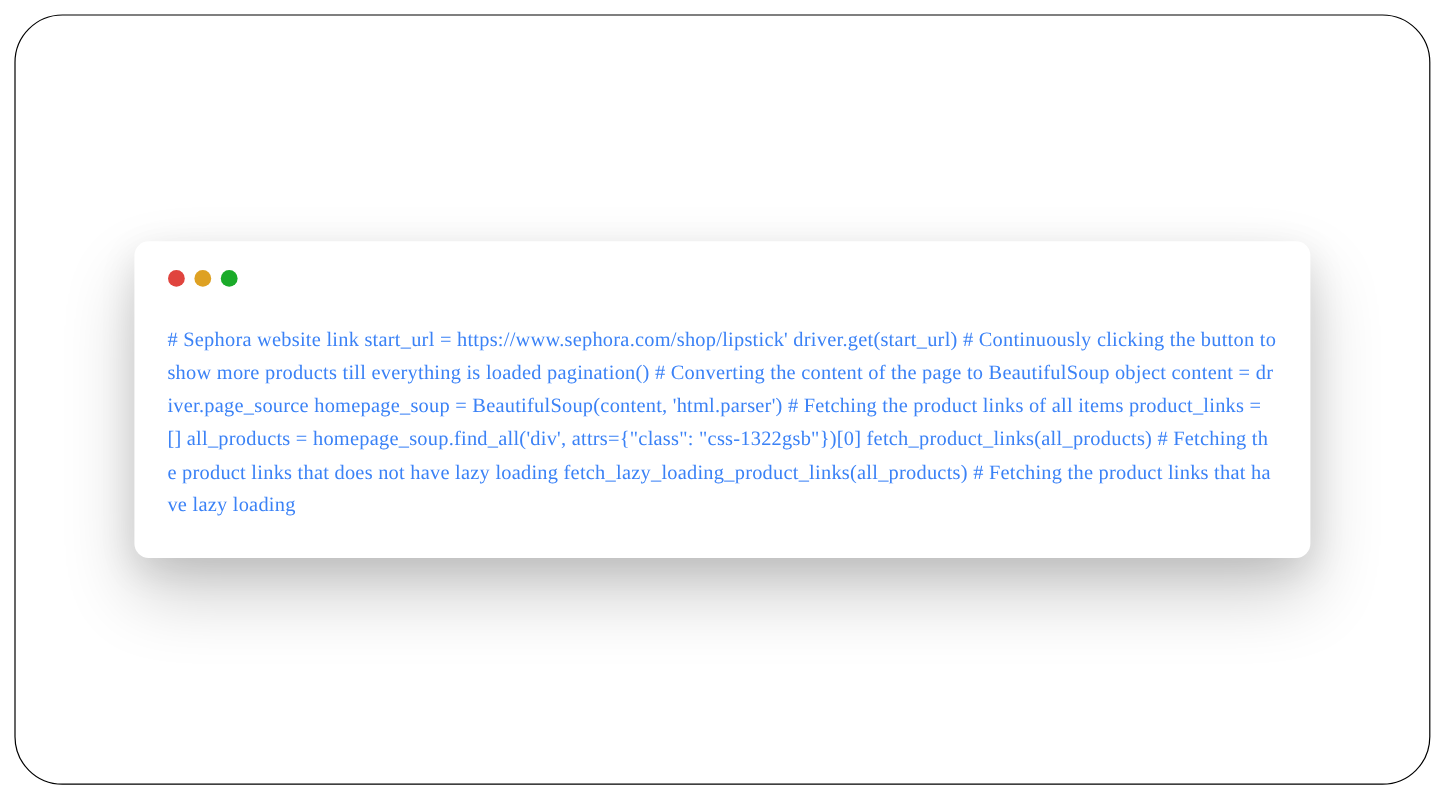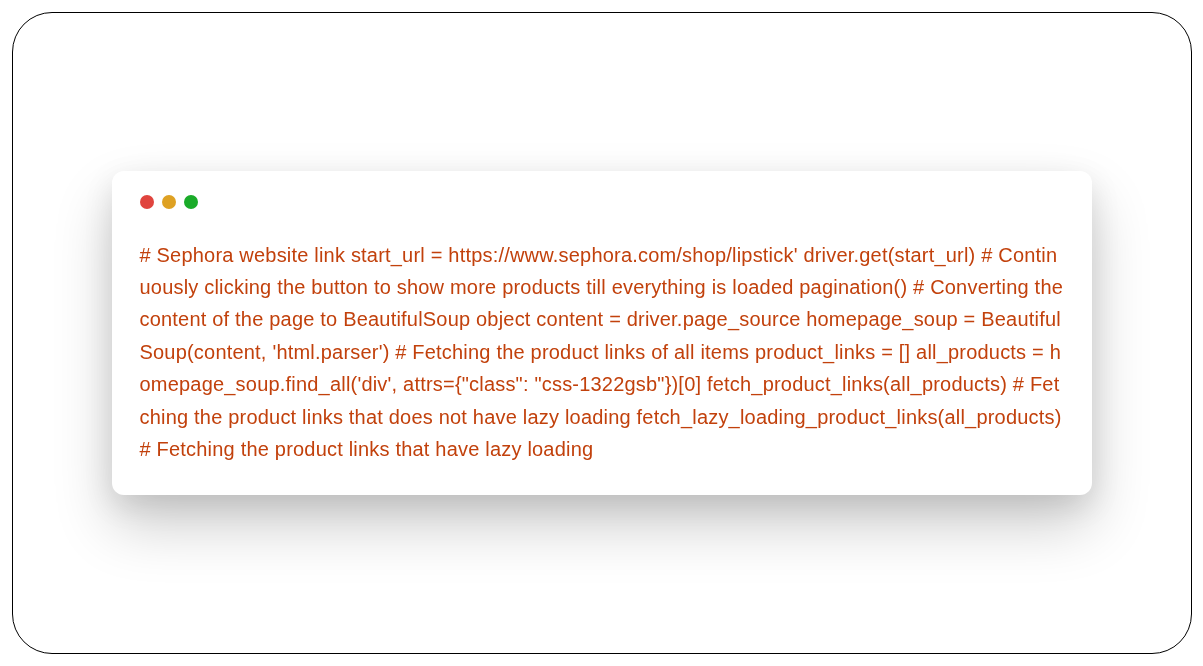--- a/index.html
+++ b/index.html
@@ -55,24 +55,24 @@
 
     .dot-yellow {
       background: #dea123;
     }
 
     .dot-green {
       background: #1aab29;
     }
 
     .code-content {
-      font-family: Liberation Sans, sans-serif;
-      font-size: 20px;
+      font-family: Liberation Serif, serif;
+      font-size: 17px;
       line-height: 1.62;
-      color: #c2410c;
+      color: #3b82f6;
       white-space: pre-wrap;
       word-break: break-all;
       letter-spacing: 0.2px;
     }
   </style>
 </head>
 <body>
 
 <div class="outer-frame">
   <div class="code-window">

